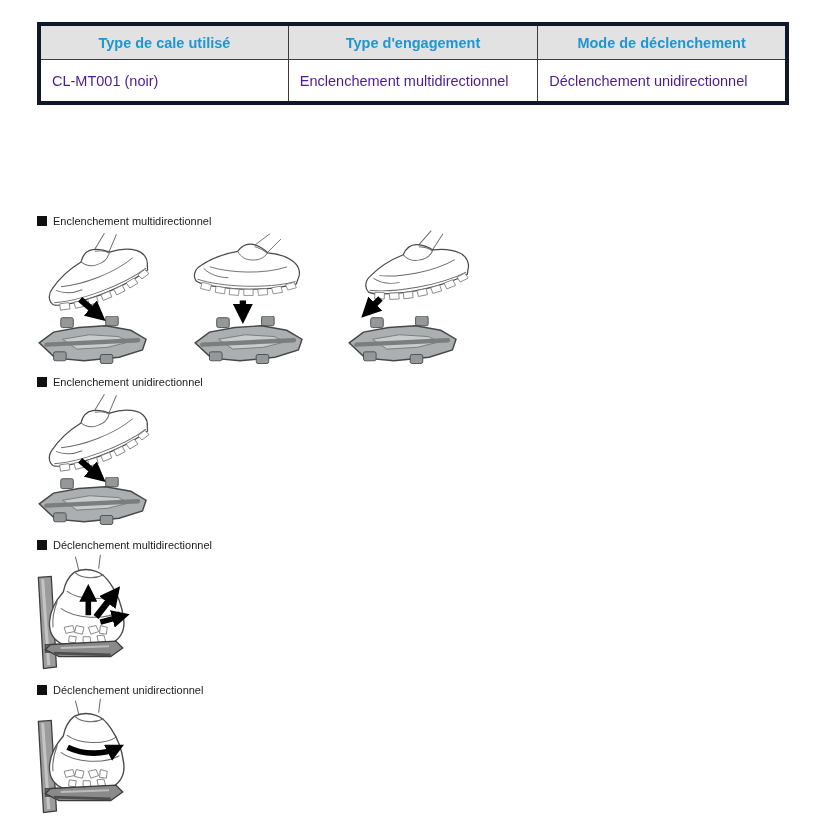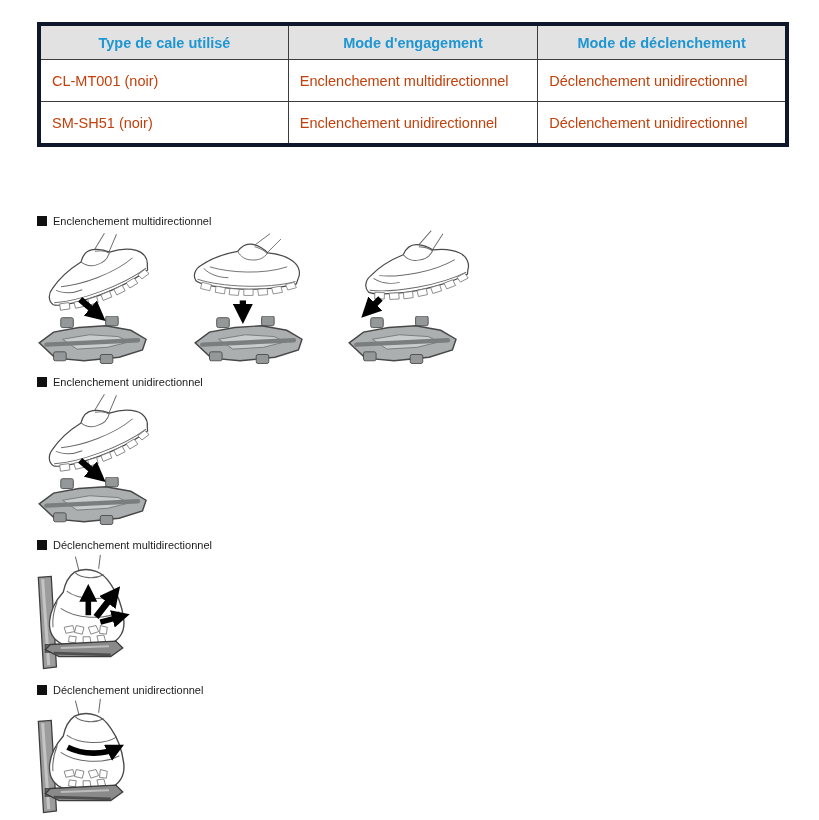--- a/index.html
+++ b/index.html
@@ -15,21 +15,21 @@
     position:absolute; left:37px; top:22px; width:752px;
     border-collapse:collapse; table-layout:fixed;
     border:4px solid #0f172a;
   }
   table.cleat th, table.cleat td { border:1px solid #3c3c3c; }
   table.cleat th {
     height:33px; background:#e2e2e2; color:#1e96d2;
     font-size:14.5px; font-weight:bold; text-align:center; padding:0;
   }
   table.cleat td {
-    height:41px; background:#ffffff; color:#c2410c;
+    height:41px; background:#ffffff; color:#4c1d95;
     font-size:14.5px; font-weight:400; text-align:left; padding:0 11px;
     white-space:nowrap; overflow:hidden;
   }
 
   
   .section-heading {
     position:absolute; left:37px; display:flex; align-items:center; gap:6px;
   }
   .bullet { width:10px; height:10px; background:#101010; flex:0 0 auto; }
   .heading-label { font-size:11px; color:#1b1b1b; white-space:nowrap; }
@@ -88,33 +88,28 @@
     </symbol>
   </defs>
 </svg>
 
 <div class="page">
 
   <table class="cleat">
     <thead>
       <tr>
         <th>Type de cale utilisé</th>
-        <th>Mode d'engagement</th>
+        <th>Type d'engagement</th>
         <th>Mode de déclenchement</th>
       </tr>
     </thead>
     <tbody>
       <tr>
         <td>CL-MT001 (noir)</td>
         <td>Enclenchement multidirectionnel</td>
-        <td>Déclenchement unidirectionnel</td>
-      </tr>
-      <tr>
-        <td>SM-SH51 (noir)</td>
-        <td>Enclenchement unidirectionnel</td>
         <td>Déclenchement unidirectionnel</td>
       </tr>
     </tbody>
   </table>
 
   <div class="section-heading" style="top:215px">
     <span class="bullet"></span>
     <span class="heading-label">Enclenchement multidirectionnel</span>
   </div>
   <div class="illus-row" style="left:24px; top:229px">

